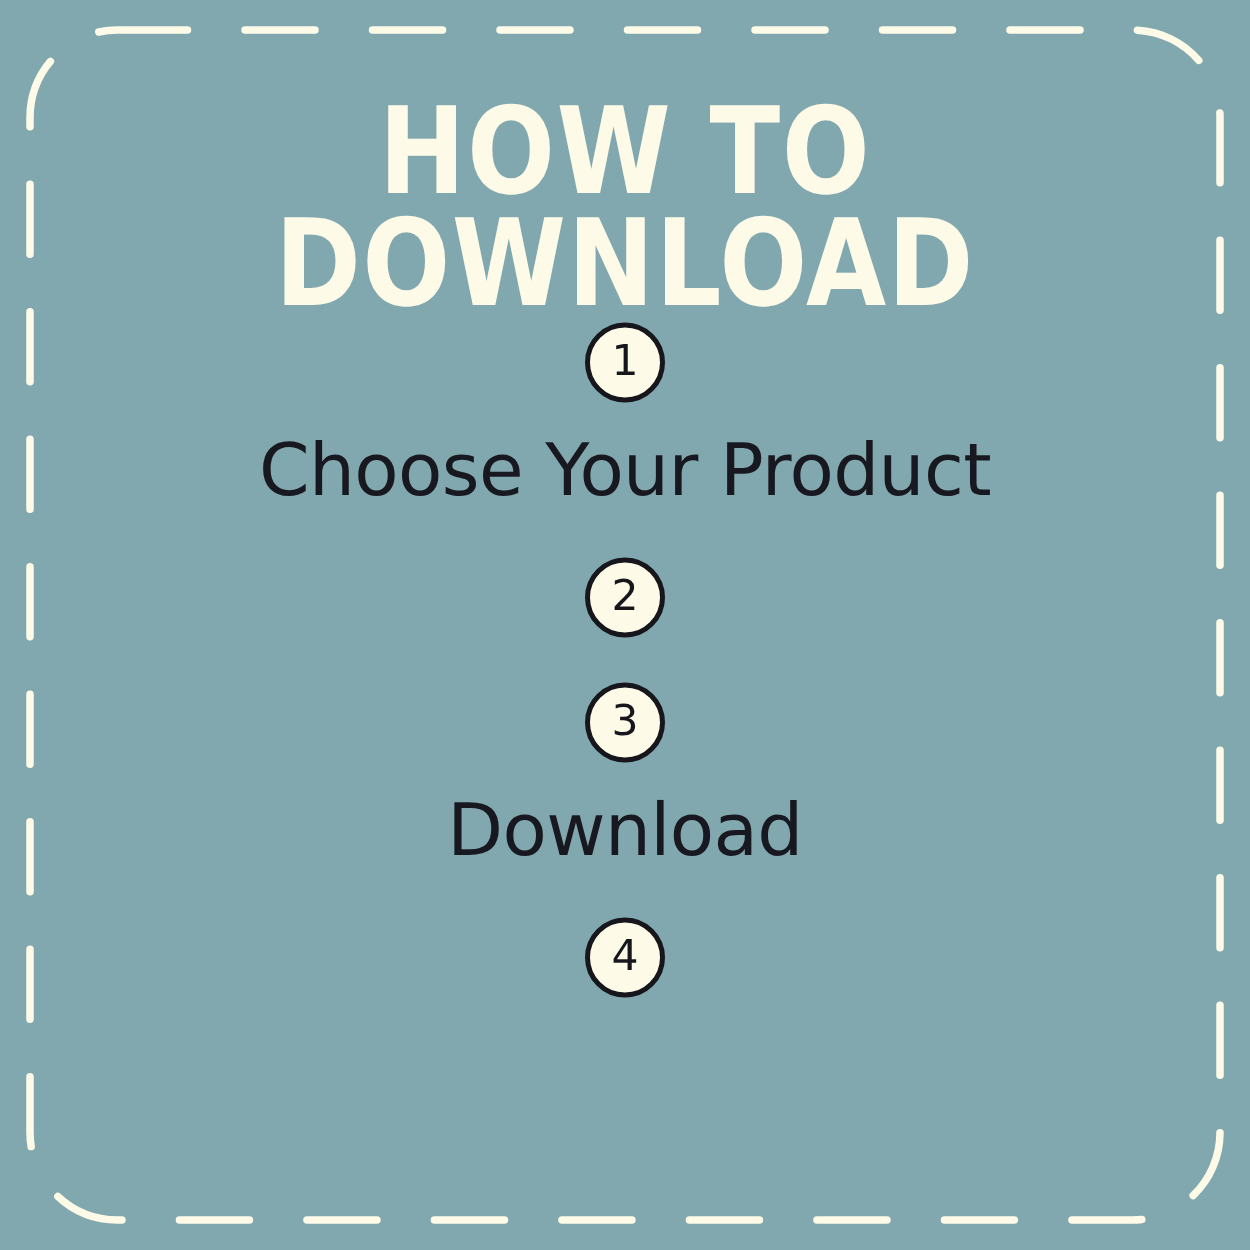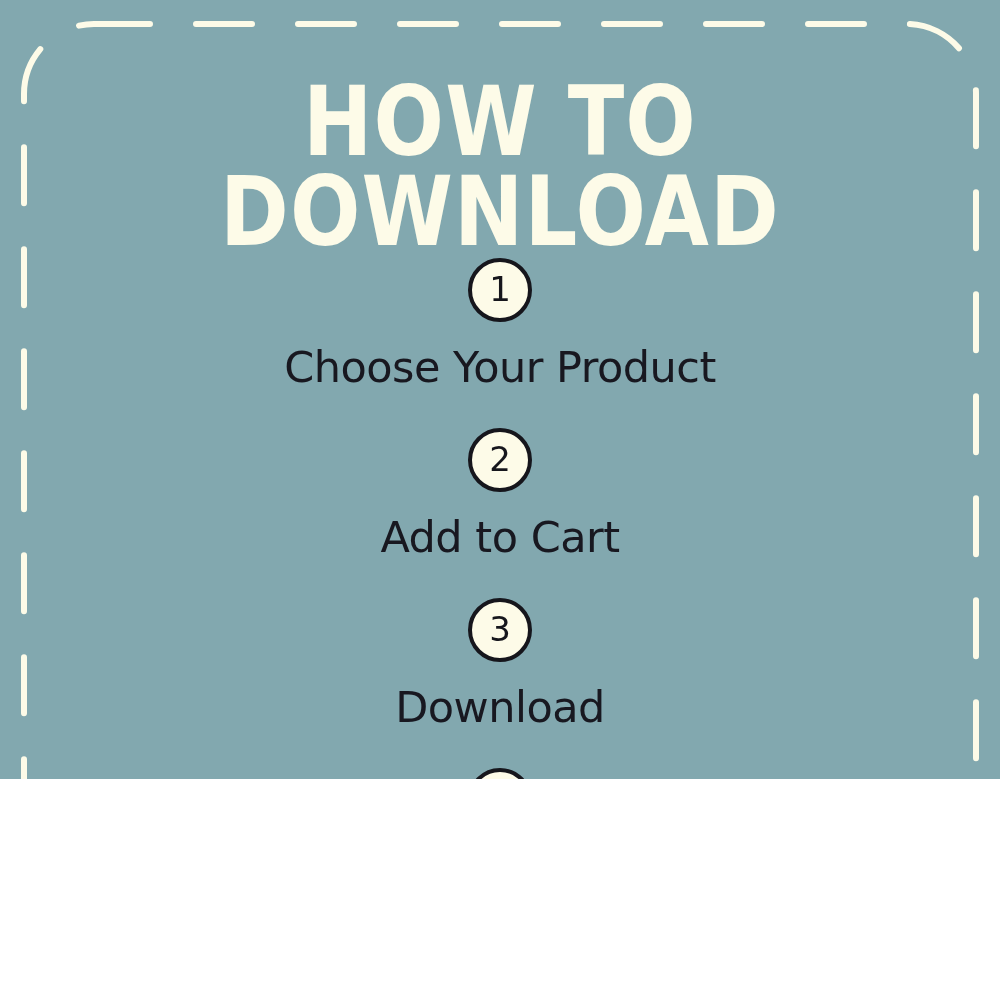--- a/index.html
+++ b/index.html
@@ -9,21 +9,21 @@
   body {
     width: 1000px;
     height: 1000px;
     overflow: hidden;
     font-family: "Liberation Sans", sans-serif;
   }
 
   #poster {
     position: relative;
     width: 1000px;
-    height: 779px;
+    height: 1000px;
     background: #82a8af;
     box-sizing: border-box;
     overflow: hidden;
   }
 
   
   #dashed-frame {
     position: absolute;
     left: 0;
     top: 0;
@@ -92,21 +92,21 @@
     font-size: 34px;
     font-weight: 400;
     color: #16161c;
     line-height: 1;
     transform: translateY(-1px);
   }
   .step-label {
     display: block;
     margin-top: 20px;
     font-family: "DejaVu Sans", sans-serif;
-    font-size: 43px;
+    font-size: 58px;
     font-weight: 400;
     letter-spacing: -0.5px;
     color: #181820;
     white-space: nowrap;
   }
   #step-1 { margin-bottom: 36px; }
   #step-2 { margin-bottom: 36px; }
   #step-3 { margin-bottom: 36px; }
 </style>
 </head>
@@ -129,21 +129,20 @@
       <div class="step-circle">
         <span class="step-number">1</span>
       </div>
       <span class="step-label">Choose Your Product</span>
     </div>
 
     <div class="step" id="step-2">
       <div class="step-circle">
         <span class="step-number">2</span>
       </div>
-      <span class="step-label">Add to Cart</span>
     </div>
 
     <div class="step" id="step-3">
       <div class="step-circle">
         <span class="step-number">3</span>
       </div>
       <span class="step-label">Download</span>
     </div>
 
     <div class="step" id="step-4">

